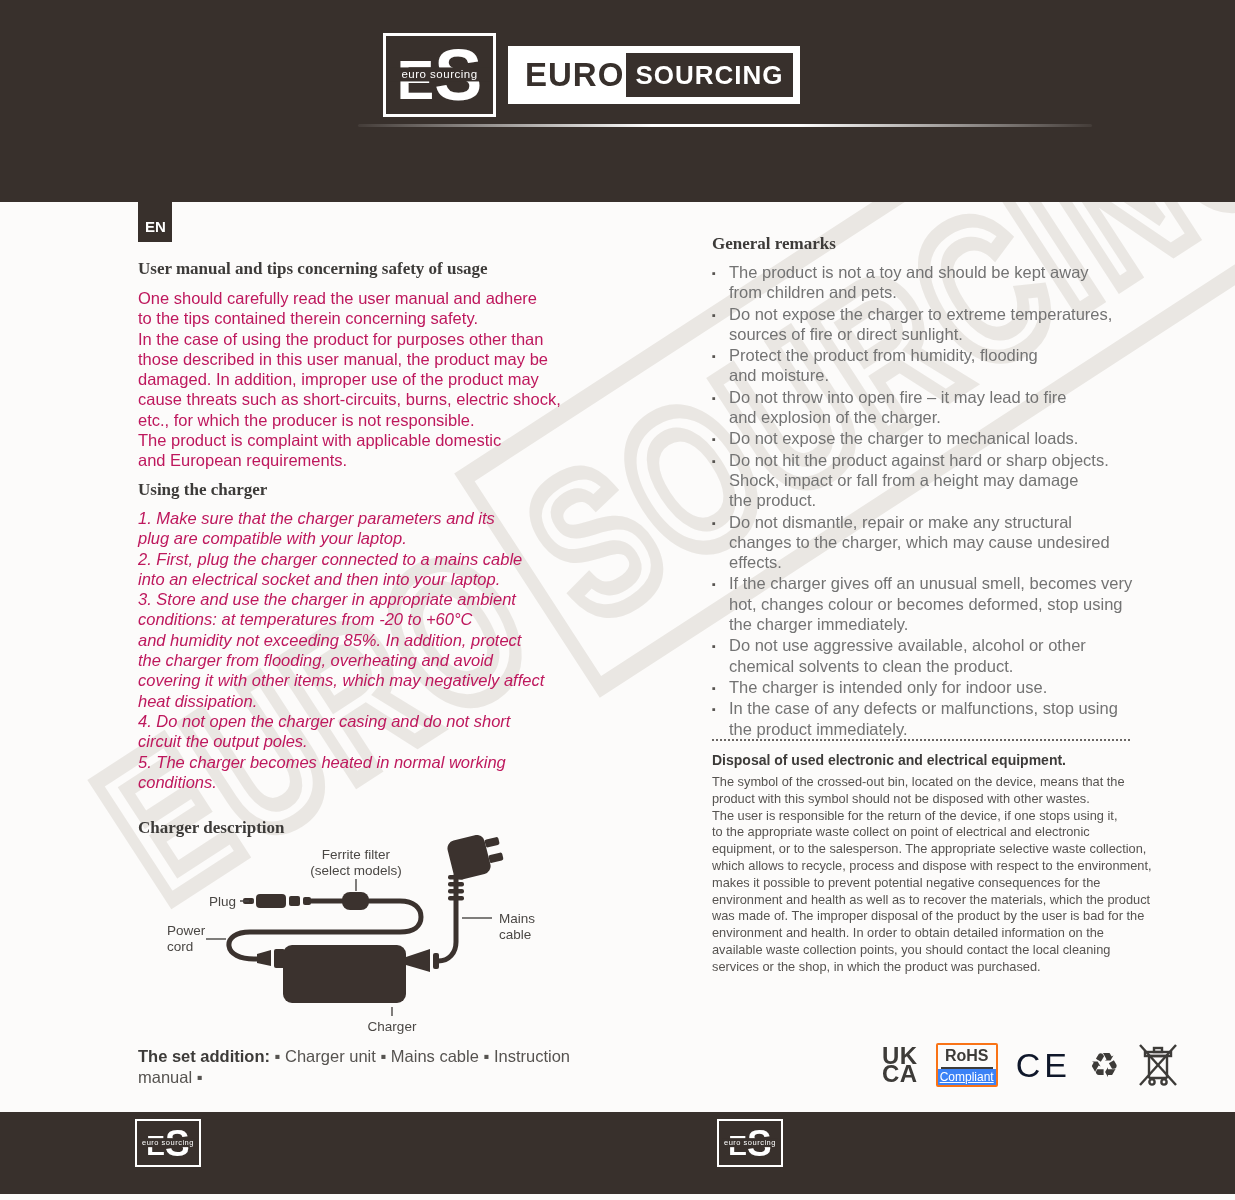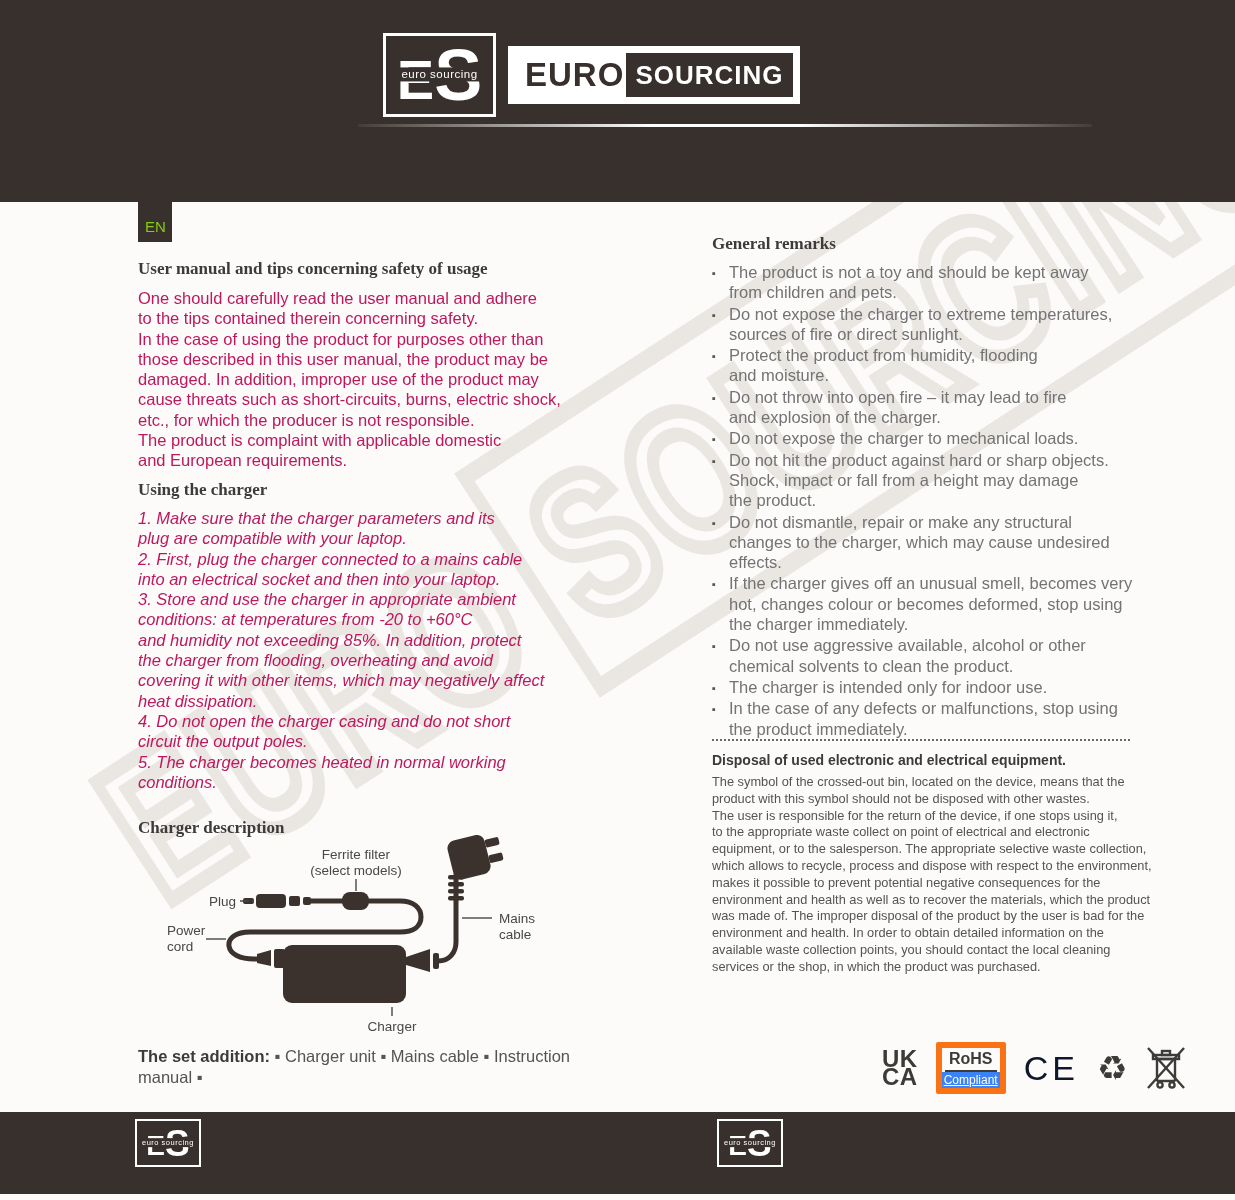--- a/index.html
+++ b/index.html
@@ -39,21 +39,21 @@
   .um-row{position:absolute;left:370px;top:141px;width:478px;height:25px;display:flex;align-items:center;}
   .um-bar{height:25px;background:#fff;}
   .um-bar-l{width:113px;}
   .um-bar-r{width:145px;}
   .um-sq{width:11px;height:25px;background:#fff;}
   .um-sq-l{margin-left:6px;}
   .um-sq-r{margin-right:6px;}
   .um-text{flex:1;text-align:center;color:#fff;font-weight:700;font-size:19px;letter-spacing:2.5px;}
 
   .lang-tab{position:absolute;left:138px;top:202px;width:34px;height:40px;background:#38302c;
-    color:#84cc16;font-size:15px;font-weight:400;display:flex;align-items:flex-end;
+    color:#ffffff;font-size:15px;font-weight:700;display:flex;align-items:flex-end;
     padding:0 0 7px 7px;box-sizing:border-box;z-index:3;}
 
   
   .h1{font-size:17px;font-weight:700;color:#3d3b39;font-family:Liberation Serif, serif;}
   .body-text{font-size:16.5px;line-height:20.3px;color:#be185d;white-space:pre-line;}
   .col-left-h1{left:138px;top:259px;}
   .col-left-p1{left:138px;top:288px;width:480px;}
   .col-left-h2{left:138px;top:480px;}
   .col-left-p2{left:138px;top:508px;width:480px;font-style:italic;}
   .col-left-h3{left:138px;top:818px;}
@@ -70,21 +70,21 @@
   .disposal-p{left:712px;top:774px;width:445px;font-size:12.8px;line-height:16.8px;
     color:#565350;white-space:pre-line;}
 
   
   .diagram{left:140px;top:835px;}
   .diagram text{font-family:"Liberation Sans",sans-serif;font-size:13.5px;fill:#4a4744;}
 
   
   .certs{left:882px;top:1042px;display:flex;align-items:center;gap:18px;}
   .ukca{font-weight:700;font-size:24px;line-height:18px;color:#3d3b38;letter-spacing:.5px;}
-  .rohs{width:58px;height:40px;border:6px solid #f97316;border-radius:2px;box-sizing:content-box;
+  .rohs{width:58px;height:40px;border:2px solid #f97316;border-radius:2px;box-sizing:content-box;
     display:flex;flex-direction:column;}
   .rohs-top{font-weight:700;font-size:16px;color:#3d3b38;text-align:center;line-height:22px;
     border-bottom:2px solid #3d3b38;margin:0 3px;}
   .rohs-bottom{flex:1;background:#3b82f6;color:#fff;font-size:12px;text-align:center;line-height:16px;text-decoration:underline;}
   .ce{font-size:34px;color:#0f172a;letter-spacing:4px;font-weight:400;}
   .recycle{font-size:34px;color:#3d3b38;font-family:"DejaVu Sans",sans-serif;line-height:1;}
 
   
   .footer-band{position:absolute;left:0;top:1112px;width:1235px;height:82px;background:#38302c;z-index:3;}
   .es-logo-sm{width:66px;height:48px;border:2px solid #fff;top:7px;}

